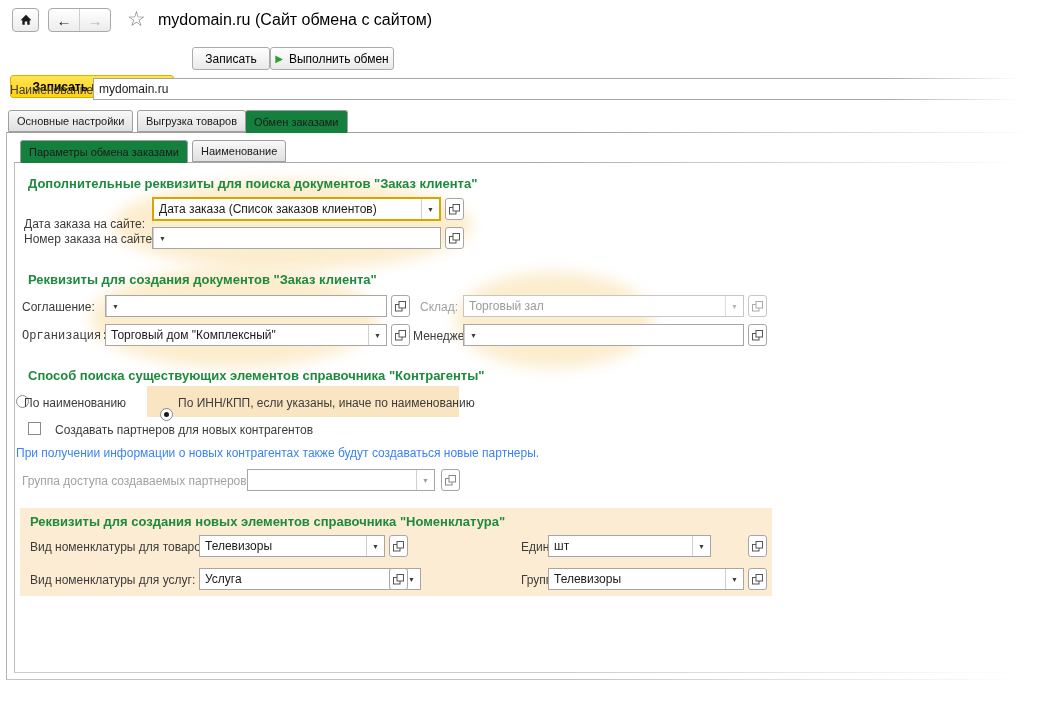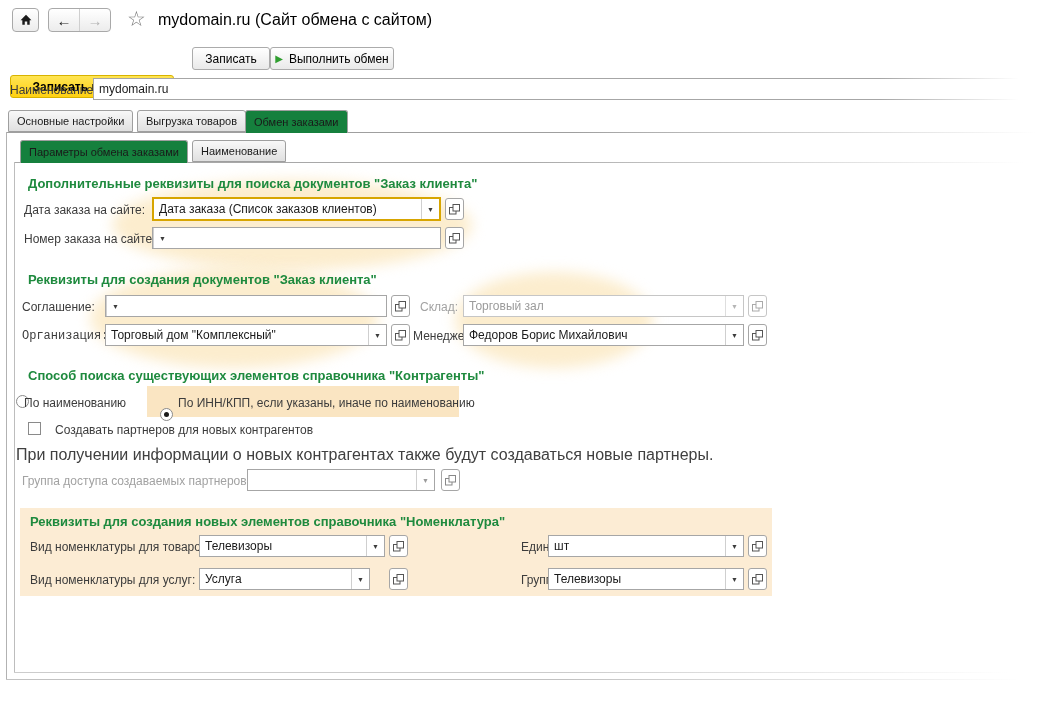--- a/index.html
+++ b/index.html
@@ -30,21 +30,21 @@
     white-space:nowrap;padding:0 10px;
   }
   .btn-primary{
     background:linear-gradient(#ffe553,#ffd012);
     border-color:#d8b300;font-weight:bold;
   }
   .play-icon{color:#2f9e2f;font-size:10px;margin-right:6px;}
   
   .lbl{font-size:12px;color:#3c3c3c;white-space:nowrap;}
   .lbl-dis{font-size:12px;color:#a2a2a2;white-space:nowrap;}
-  .hint{font-size:16px;color:#404040;white-space:nowrap;}
+  .hint{font-size:12px;color:#3b82f6;white-space:nowrap;}
   .sec-h{font-size:13px;font-weight:bold;color:#1e8a3e;white-space:nowrap;}
   
   .tab{
     height:22px;box-sizing:border-box;border:1px solid #9f9f9f;
     border-radius:3px 3px 0 0;display:flex;align-items:center;justify-content:center;
     font-size:11px;color:#1a1a1a;background:linear-gradient(#f8f8f8,#e0e0e0);
     padding:0 8px;white-space:nowrap;
   }
   .tab-active{background:#15803d;border-bottom:none;height:23px;z-index:5;}
   .line{height:1px;}
@@ -143,21 +143,21 @@
 
 <div class="abs line" style="left:14px;top:162px;width:1010px;background:linear-gradient(to right,#a8a8a8 50%,rgba(168,168,168,0));"></div>
 <div class="abs vline" style="left:14px;top:162px;height:510px;background:#bdbdbd;"></div>
 <div class="abs line" style="left:14px;top:672px;width:995px;background:linear-gradient(to right,#cccccc 55%,rgba(204,204,204,0));"></div>
 
 <div class="abs tab tab-active z2" style="left:20px;top:140px;">Параметры обмена заказами</div>
 <div class="abs tab z2" style="left:192px;top:140px;">Наименование</div>
 
 <div class="abs sec-h z2" style="left:28px;top:176px;">Дополнительные реквизиты для поиска документов "Заказ клиента"</div>
 
-<div class="abs lbl z2" style="left:24px;top:203px;text-align:right;">Дата заказа на сайте:</div>
+<div class="abs lbl z2" style="left:24px;top:217px;text-align:right;">Дата заказа на сайте:</div>
 <div class="abs fld fld-focus z2" style="left:152px;top:197px;width:289px;">
   <div class="txt">Дата заказа (Список заказов клиентов)</div>
   <div class="arr">▼</div>
 </div>
 <div class="abs chooser z2" style="left:445px;top:198px;">
   <svg width="11" height="11" viewBox="0 0 11 11">
       <rect x="0.5" y="3.5" width="6.5" height="6.5" fill="#fff" stroke="#555"></rect>
       <rect x="4" y="0.5" width="6.5" height="6.5" fill="#fff" stroke="#555"></rect>
     </svg>
 </div>
@@ -205,21 +205,20 @@
 </div>
 <div class="abs chooser z2" style="left:391px;top:324px;">
   <svg width="11" height="11" viewBox="0 0 11 11">
       <rect x="0.5" y="3.5" width="6.5" height="6.5" fill="#fff" stroke="#555"></rect>
       <rect x="4" y="0.5" width="6.5" height="6.5" fill="#fff" stroke="#555"></rect>
     </svg>
 </div>
 
 <div class="abs lbl z2" style="left:413px;top:329px;">Менеджер:</div>
 <div class="abs fld z2" style="left:463px;top:324px;width:281px;">
-  <div class="txt">Федоров Борис Михайлович</div>
   <div class="arr">▼</div>
 </div>
 <div class="abs chooser z2" style="left:748px;top:324px;">
   <svg width="11" height="11" viewBox="0 0 11 11">
       <rect x="0.5" y="3.5" width="6.5" height="6.5" fill="#fff" stroke="#555"></rect>
       <rect x="4" y="0.5" width="6.5" height="6.5" fill="#fff" stroke="#555"></rect>
     </svg>
 </div>
 
 <div class="abs sec-h z2" style="left:28px;top:368px;">Способ поиска существующих элементов справочника "Контрагенты"</div>
@@ -255,33 +254,33 @@
   <div class="arr">▼</div>
 </div>
 <div class="abs chooser z2" style="left:389px;top:535px;">
   <svg width="11" height="11" viewBox="0 0 11 11">
       <rect x="0.5" y="3.5" width="6.5" height="6.5" fill="#fff" stroke="#555"></rect>
       <rect x="4" y="0.5" width="6.5" height="6.5" fill="#fff" stroke="#555"></rect>
     </svg>
 </div>
 
 <div class="abs lbl z2" style="left:521px;top:540px;">Единица измерения:</div>
-<div class="abs fld z2" style="left:548px;top:535px;width:196px;">
+<div class="abs fld z2" style="left:548px;top:535px;width:163px;">
   <div class="txt">шт</div>
   <div class="arr">▼</div>
 </div>
 <div class="abs chooser z2" style="left:748px;top:535px;">
   <svg width="11" height="11" viewBox="0 0 11 11">
       <rect x="0.5" y="3.5" width="6.5" height="6.5" fill="#fff" stroke="#555"></rect>
       <rect x="4" y="0.5" width="6.5" height="6.5" fill="#fff" stroke="#555"></rect>
     </svg>
 </div>
 
 <div class="abs lbl z2" style="left:30px;top:573px;">Вид номенклатуры для услуг:</div>
-<div class="abs fld z2" style="left:199px;top:568px;width:171px;">
+<div class="abs fld z2" style="left:199px;top:568px;width:222px;">
   <div class="txt">Услуга</div>
   <div class="arr">▼</div>
 </div>
 <div class="abs chooser z2" style="left:389px;top:568px;">
   <svg width="11" height="11" viewBox="0 0 11 11">
       <rect x="0.5" y="3.5" width="6.5" height="6.5" fill="#fff" stroke="#555"></rect>
       <rect x="4" y="0.5" width="6.5" height="6.5" fill="#fff" stroke="#555"></rect>
     </svg>
 </div>
 

